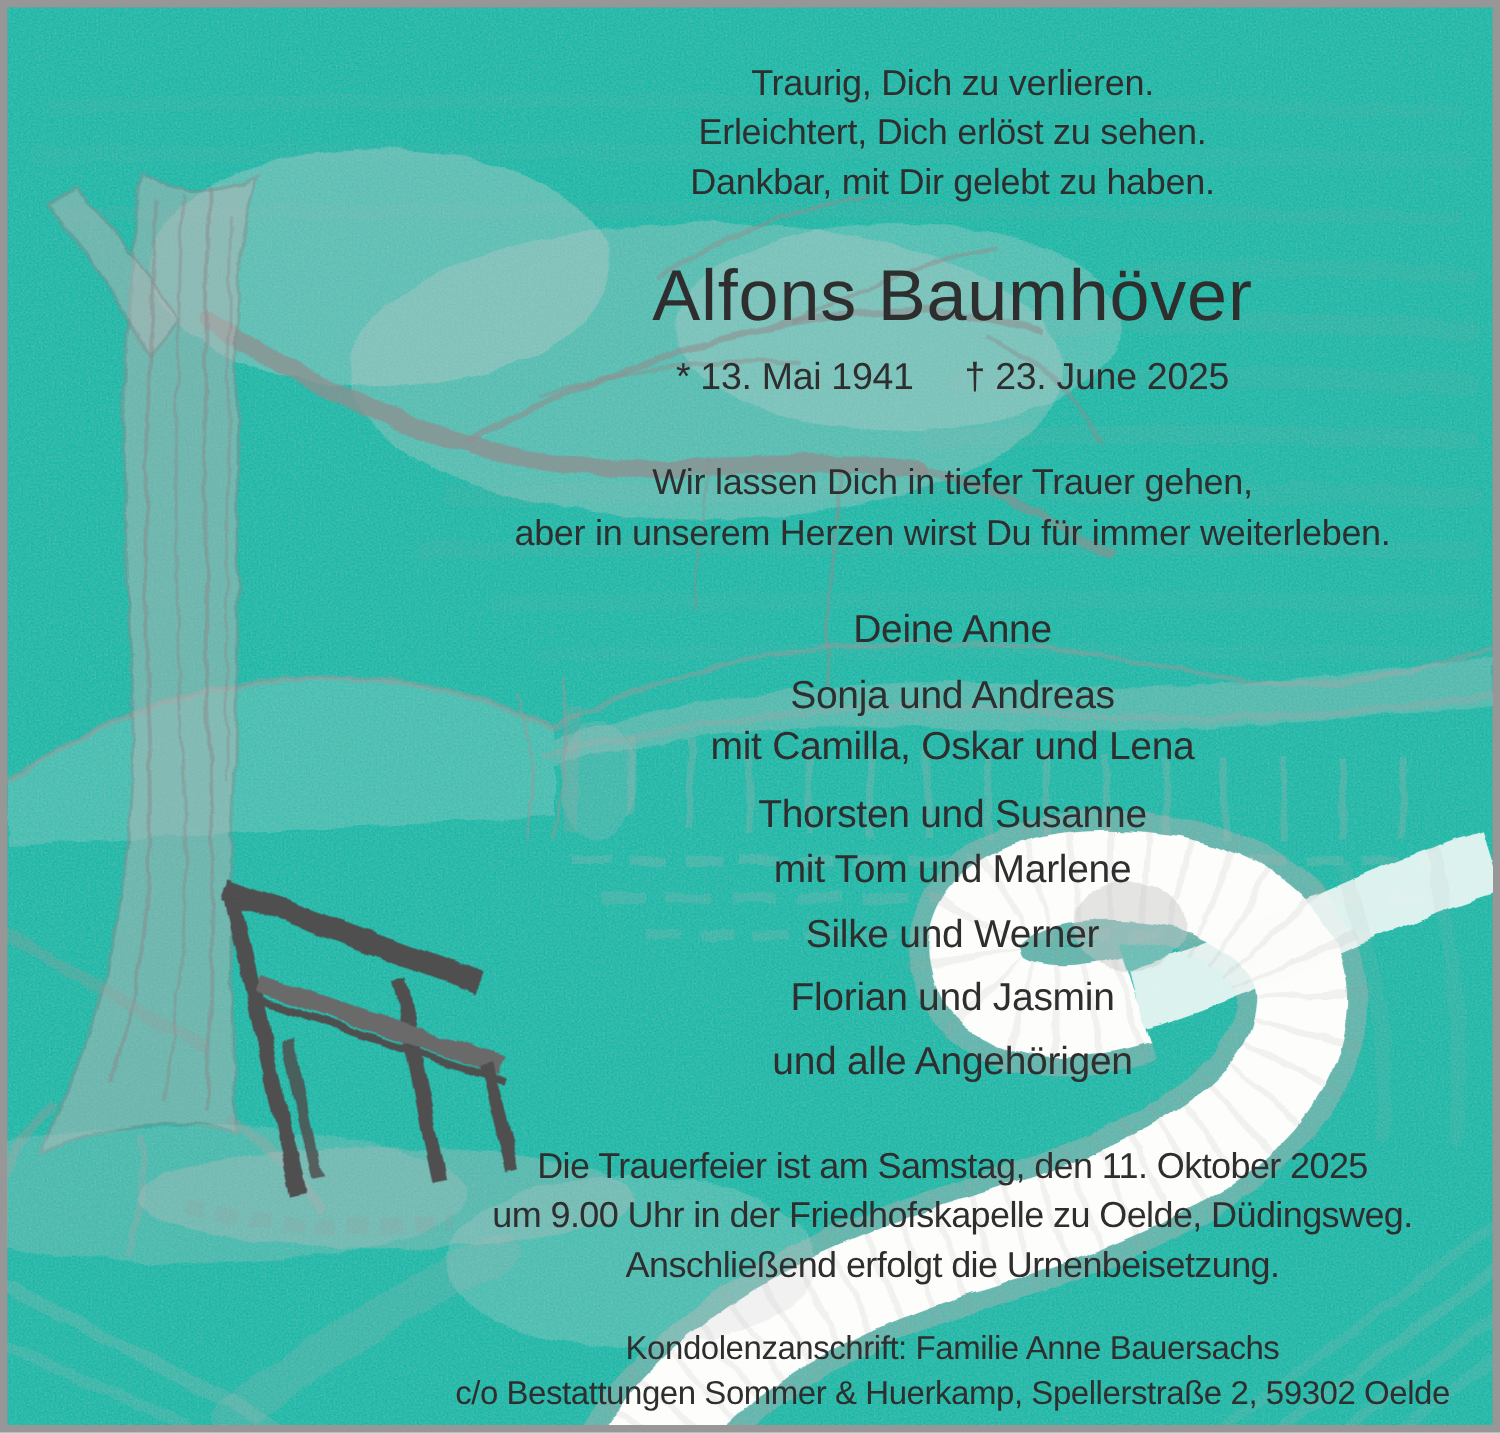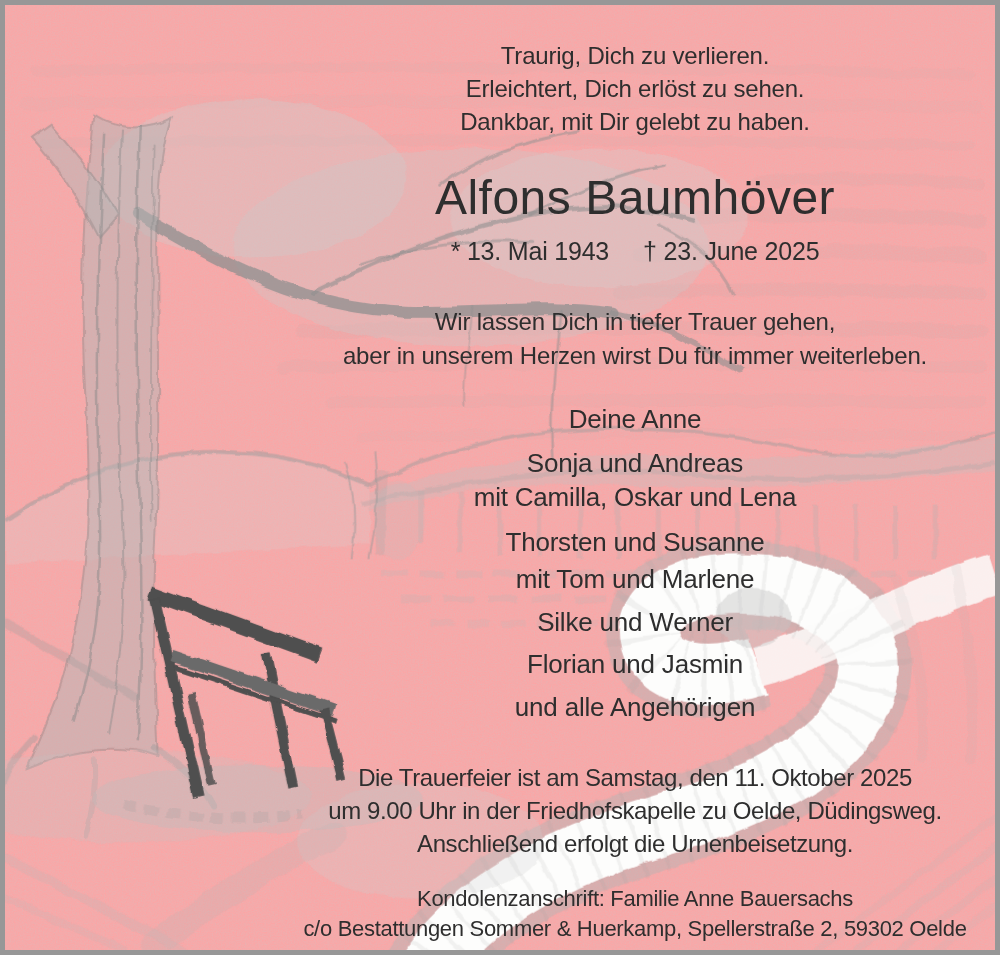--- a/index.html
+++ b/index.html
@@ -1,20 +1,20 @@
 <!DOCTYPE html>
 <html><head>
 <meta charset="utf-8">
 <style>
   html,body{margin:0;padding:0;background:#fff;}
   .page{
     position:relative;
     width:1000px;height:955px;
     box-sizing:border-box;
-    background:#fca5a5;
+    background:#14b8a6;
     border:5px solid #979797;
     overflow:hidden;
     font-family:"Liberation Sans",sans-serif;
     color:#2e2e2e;
   }
   .art{position:absolute;left:0;top:0;width:100%;height:100%;}
   .txt{position:absolute;left:260px;width:740px;text-align:center;letter-spacing:-0.2px;}
   .epigraph{top:34px;font-size:24px;line-height:33px;}
   .name{top:166px;font-size:48px;line-height:54px;font-weight:400;margin:0;letter-spacing:0.5px;}
   .dates{top:231px;font-size:25px;line-height:30px;}
@@ -162,21 +162,21 @@
 
   <div class="txt epigraph">
     <div>Traurig, Dich zu verlieren.</div>
     <div>Erleichtert, Dich erlöst zu sehen.</div>
     <div>Dankbar, mit Dir gelebt zu haben.</div>
   </div>
 
   <h1 class="txt name">Alfons Baumhöver</h1>
 
   <div class="txt dates">
-    <span class="birth">* 13. Mai 1943</span><span>† 23. June 2025</span>
+    <span class="birth">* 13. Mai 1941</span><span>† 23. June 2025</span>
   </div>
 
   <div class="txt farewell">
     <div>Wir lassen Dich in tiefer Trauer gehen,</div>
     <div>aber in unserem Herzen wirst Du für immer weiterleben.</div>
   </div>
 
   <div class="txt mourners">
     <div>Deine Anne</div>
     <div>Sonja und Andreas</div>

